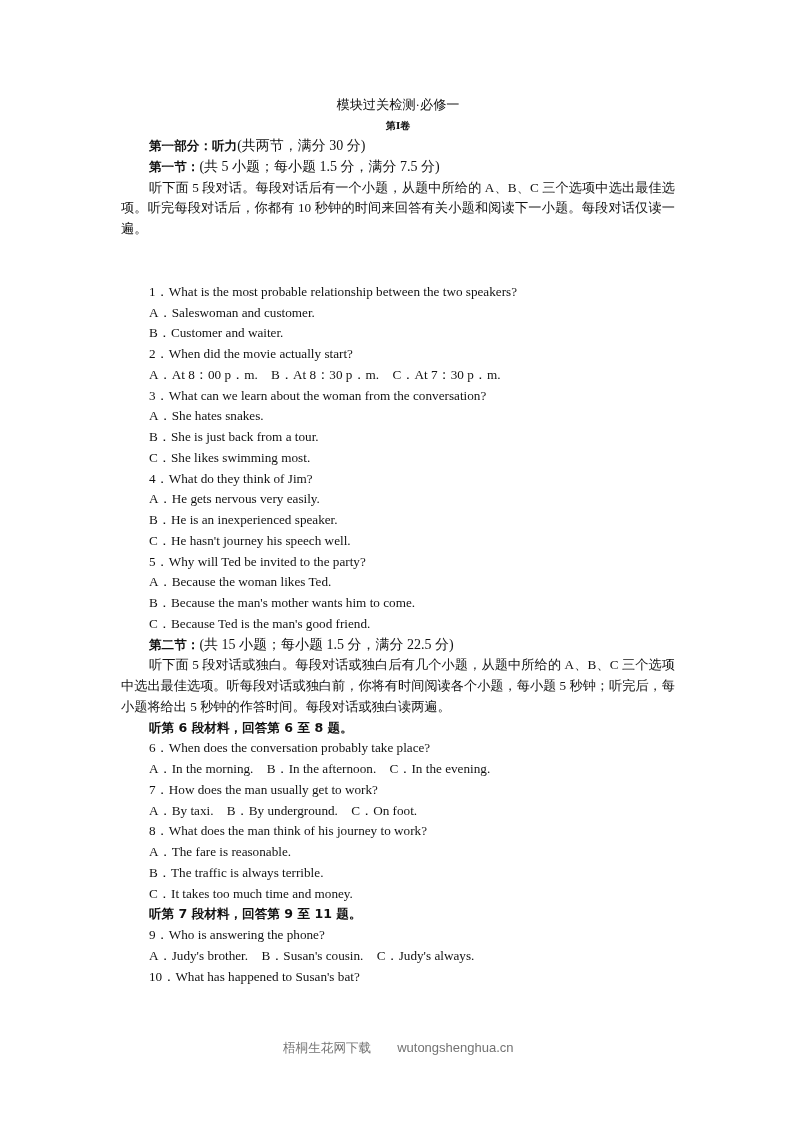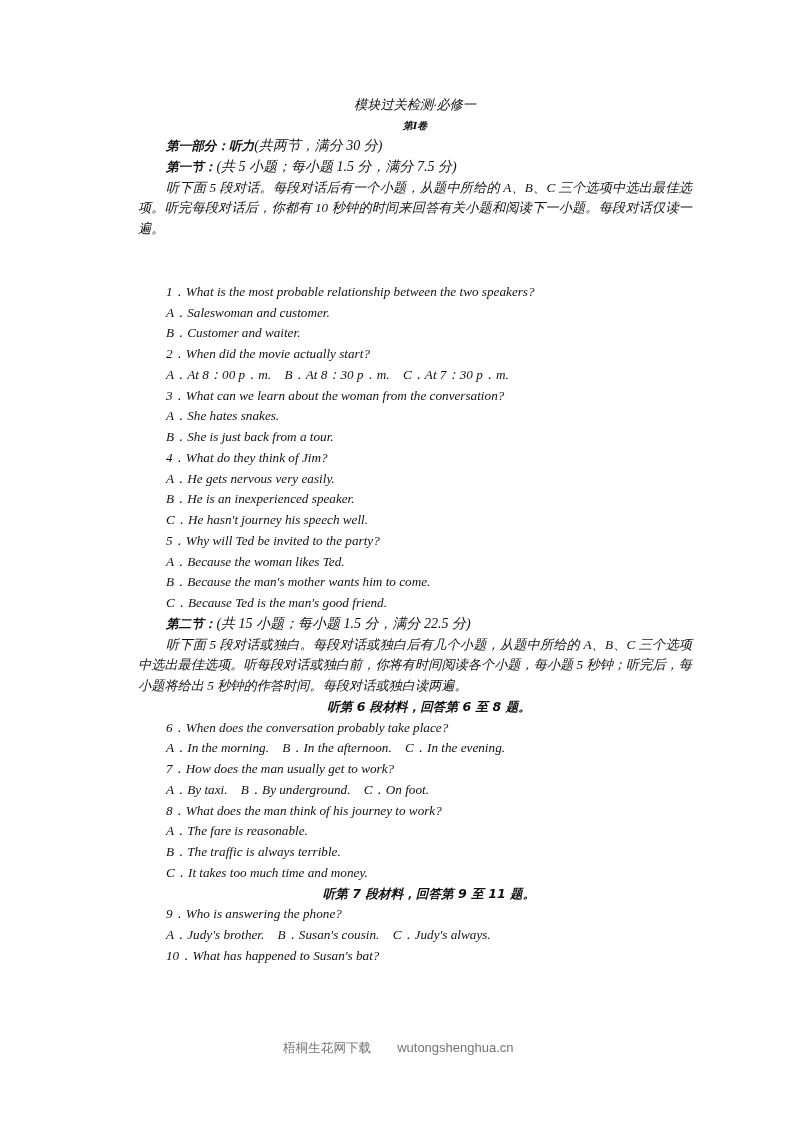--- a/index.html
+++ b/index.html
@@ -1,26 +1,26 @@
 <!DOCTYPE html>
 <html><head>
   <meta charset="utf-8">
   <style>
     html, body { margin: 0; padding: 0; background: #ffffff; }
     body { width: 793px; height: 1122px; position: relative; overflow: hidden;
            font-family: "Liberation Serif", "DejaVu Serif", serif; color: #111; }
-    .page { position: absolute; left: 138px; top: 94px; width: 554px; font-style: italic; }
+    .page { position: absolute; left: 121px; top: 94px; width: 554px; }
     .line { font-size: 13.2px; line-height: 20.75px; white-space: nowrap; }
     .wrap { white-space: normal; text-align: justify; text-align-last: left; }
     .center { text-align: center; }
     .title { font-size: 13.2px; line-height: 22px; }
     .title2 { font-size: 10px; font-weight: bold; line-height: 20px; }
     .indent { padding-left: 28px; }
     .para { text-indent: 28px; }
-    .lbl { font-weight: bold; font-family: "DejaVu Sans", sans-serif; font-size: 12.6px; text-align: center; }
+    .lbl { font-weight: bold; font-family: "DejaVu Sans", sans-serif; font-size: 12.6px; }
     .small { font-size: 14px; }
     .spacer { height: 42px; }
     .opt + .opt { margin-left: 10px; text-align: right; }
     .footer { position: absolute; top: 1040px; left: 283px; font-size: 12.6px; color: #737373;
               font-family: "DejaVu Sans", sans-serif; white-space: nowrap; }
     .footer .site { margin-left: 26px; font-family: "Liberation Sans", sans-serif; font-size: 13px; }
   </style>
 </head>
 <body>
 
@@ -45,20 +45,21 @@
   <div class="line indent">2．When did the movie actually start?</div>
   <div class="line indent">
     <span class="opt">A．At 8：00 p．m.</span>
     <span class="opt">B．At 8：30 p．m.</span>
     <span class="opt">C．At 7：30 p．m.</span>
   </div>
 
   <div class="line indent">3．What can we learn about the woman from the conversation?</div>
   <div class="line indent">A．She hates snakes.</div>
   <div class="line indent">B．She is just back from a tour.</div>
+  <div class="line indent">C．She likes swimming most.</div>
 
   <div class="line indent">4．What do they think of Jim?</div>
   <div class="line indent">A．He gets nervous very easily.</div>
   <div class="line indent">B．He is an inexperienced speaker.</div>
   <div class="line indent">C．He hasn't journey his speech well.</div>
 
   <div class="line indent">5．Why will Ted be invited to the party?</div>
   <div class="line indent">A．Because the woman likes Ted.</div>
   <div class="line indent">B．Because the man's mother wants him to come.</div>
   <div class="line indent">C．Because Ted is the man's good friend.</div>

